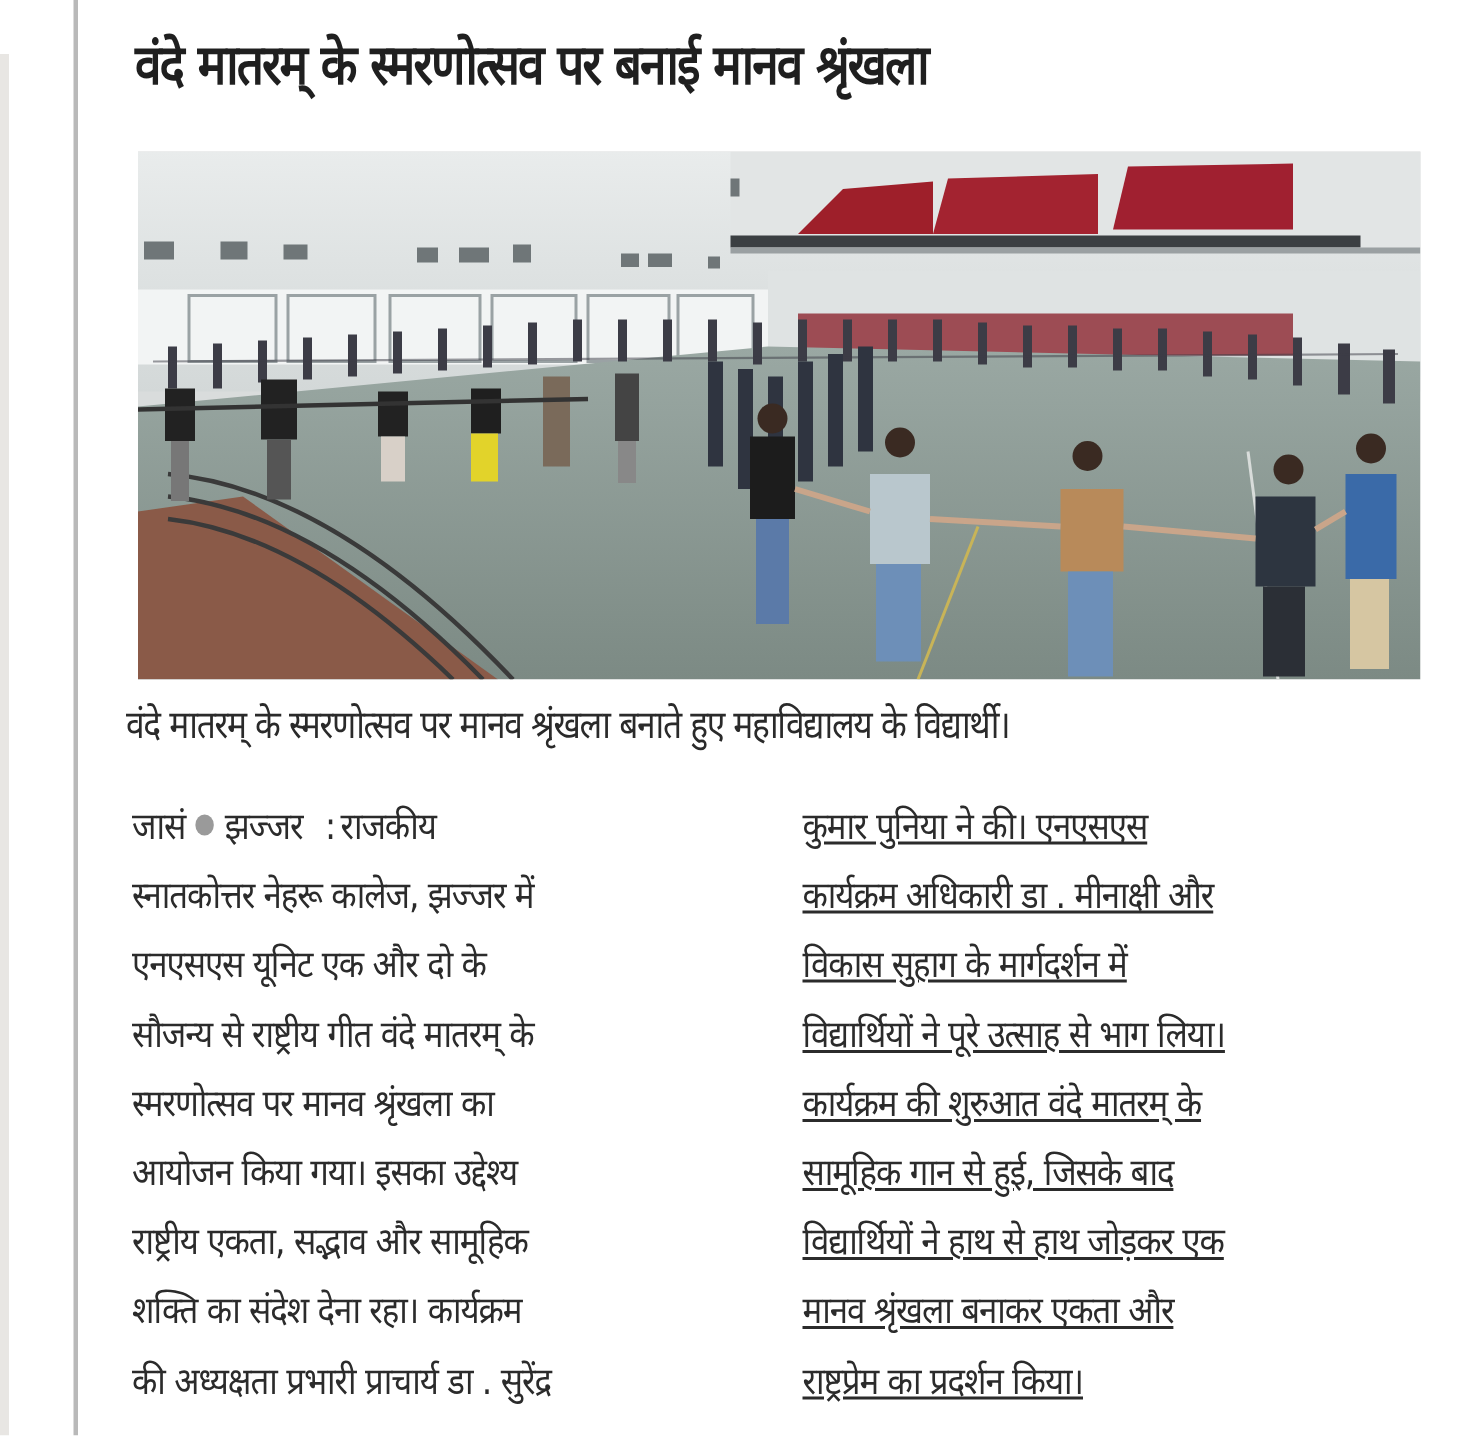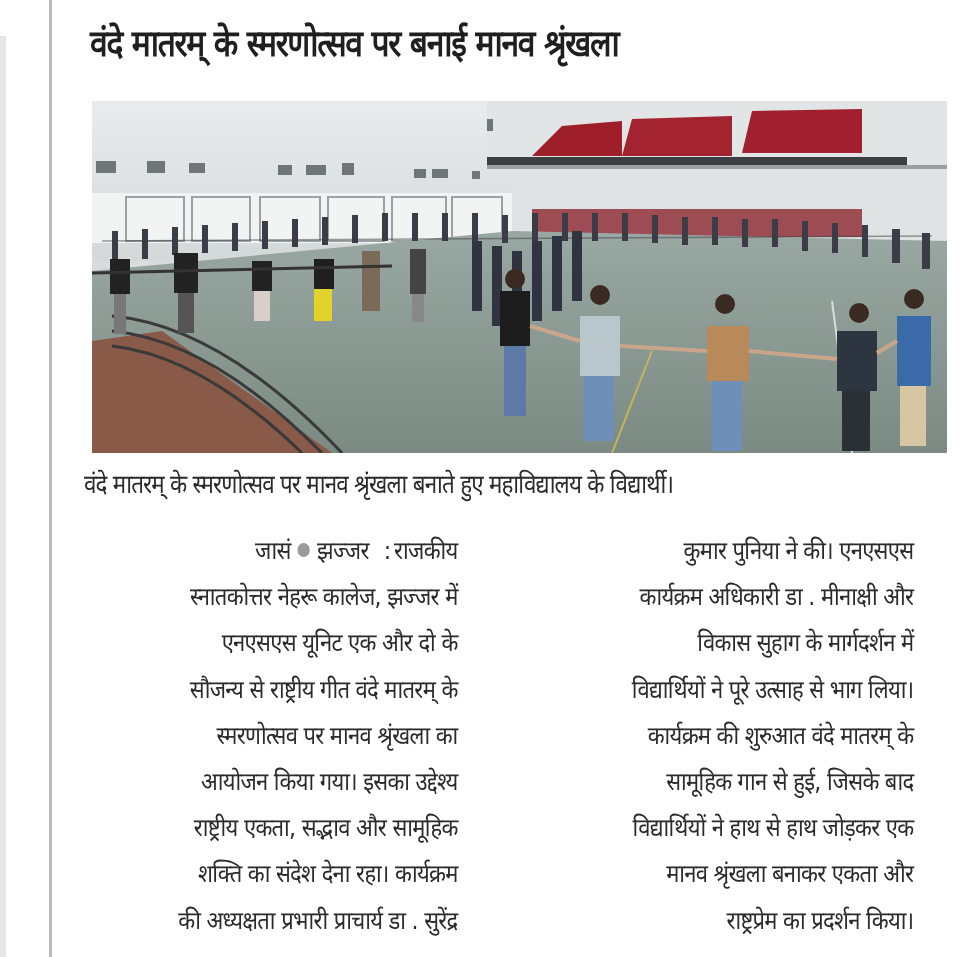--- a/index.html
+++ b/index.html
@@ -37,28 +37,27 @@
   .caption {
     position: absolute; left: 84px; top: 462px; width: 880px;
     font-size: 26px; line-height: 44px; color: #2a2a2a;
     letter-spacing: -1px; white-space: nowrap;
     transform: scaleX(0.86); transform-origin: left center;
   }
   .col {
     position: absolute; top: 528px;
     font-size: 25px; line-height: 46.2px; color: #2b2b2b;
     letter-spacing: -0.8px;
-    text-align: right;
   }
   .col .line {
     white-space: nowrap; height: 46.2px;
     transform: scaleX(0.88); transform-origin: left center;
   }
   .col-left { left: 88px; width: 420px; }
-  .col-right { left: 535px; width: 430px; }
+  .col-right { left: 535px; width: 430px; text-decoration: underline; }
   .dateline-dot {
     display: inline-block; width: 14px; height: 14px; border-radius: 50%;
     background: #9a9a9a; vertical-align: middle; margin: 0 8px 4px 8px;
   }
 </style>
 </head>
 <body>
 
 <div class="left-margin">
   <div class="shade"></div>

